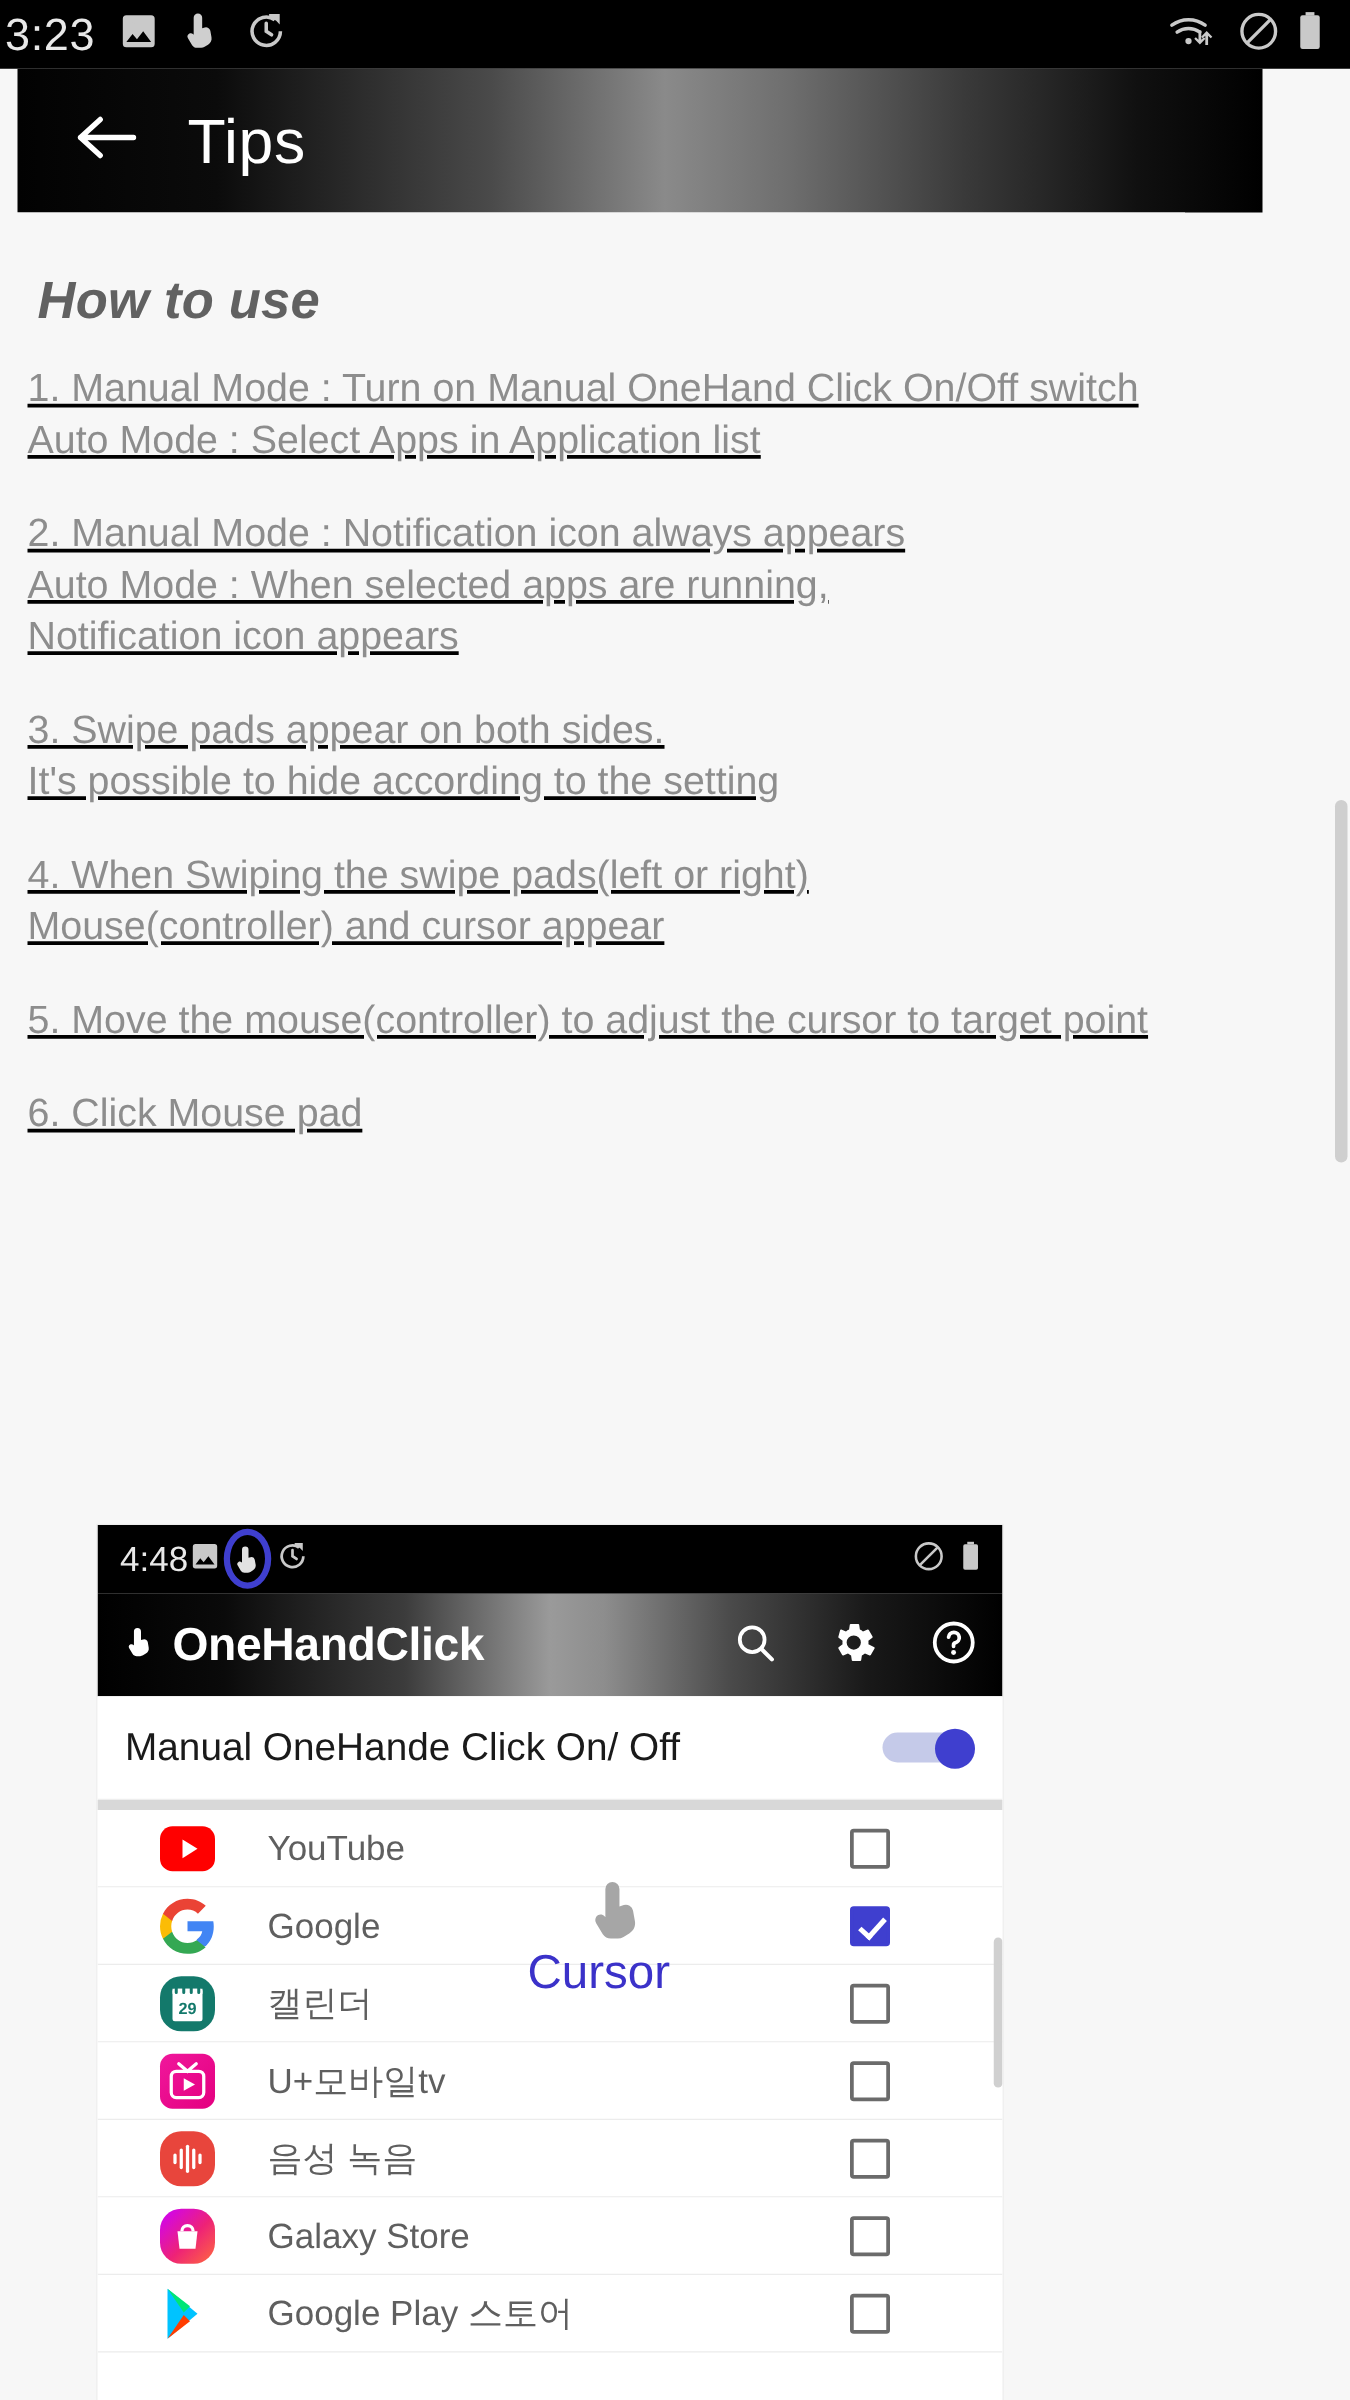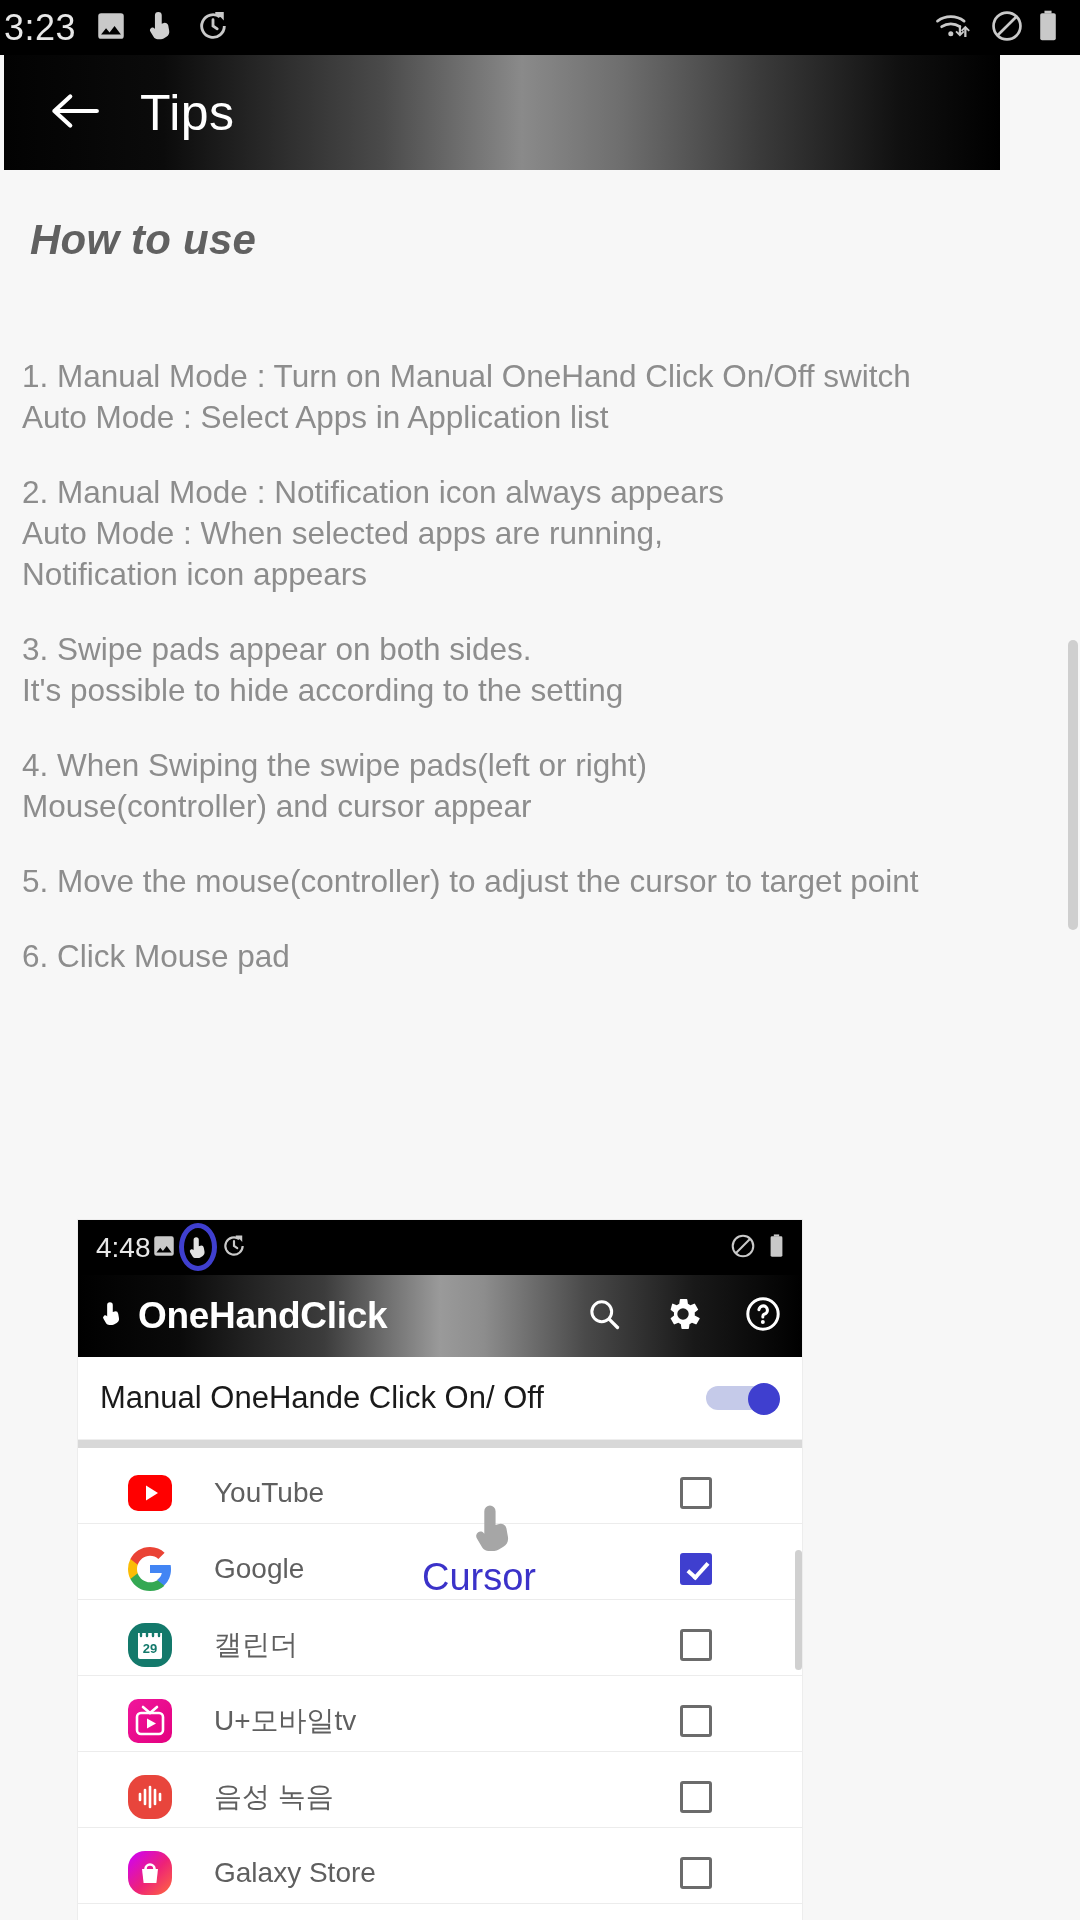--- a/index.html
+++ b/index.html
@@ -16,36 +16,36 @@
     position:absolute;left:0;top:0;width:1080px;height:55px;
     background:#000;display:flex;align-items:center;
   }
   .sb-left{display:flex;align-items:center;gap:18px;margin-left:4px;}
   .sb-time{color:#e8e8e8;font-size:36px;letter-spacing:0.5px;line-height:1;}
   .sb-right{position:absolute;right:22px;display:flex;align-items:center;gap:14px;}
   .ic{display:block;}
 
   
   .appbar{
-    position:absolute;left:4px;top:55px;width:996px;height:115px;
+    position:absolute;left:14px;top:55px;width:996px;height:115px;
     background:linear-gradient(90deg,#020202 0%,#0b0b0b 16%,#4a4a4a 38%,#8a8a8a 52%,#6e6e6e 62%,#3a3a3a 76%,#101010 90%,#000 100%);
     display:flex;align-items:center;
   }
   .back-btn{margin-left:42px;width:60px;height:60px;display:flex;align-items:center;justify-content:center;}
   .appbar-title{
     color:#fff;font-size:50px;margin-left:34px;letter-spacing:0.5px;font-weight:400;
   }
 
   
   .content{position:absolute;left:0;top:170px;width:948px;height:1750px;background:#f7f7f7;overflow:hidden;}
   .howto{
     margin:46px 0 0 30px;font-size:42px;font-weight:bold;font-style:italic;
     color:#616161;letter-spacing:0.2px;
   }
-  .steps{margin:92px 0 0 0;padding:0;}
+  .steps{margin:26px 0 0 0;padding:0;text-decoration:underline;}
   .step{
     color:#8d8d8d;font-size:31.5px;line-height:41px;margin:0 0 34px 22px;
     white-space:pre-line;font-family:"Liberation Sans","DejaVu Sans",sans-serif;
   }
 
   
   .shot{
     position:absolute;left:78px;top:1050px;width:724px;height:870px;
     background:#fff;overflow:hidden;
     box-shadow:0 0 0 1px rgba(0,0,0,0.04);
@@ -82,21 +82,21 @@
   .switch .track{
     position:absolute;left:0;top:3px;width:66px;height:24px;border-radius:12px;background:#c5cae9;
   }
   .switch .knob{
     position:absolute;right:0;top:0;width:32px;height:32px;border-radius:50%;background:#3f3fcf;
   }
   .divider-bar{height:8px;background:#d8d8d8;}
 
   .app-row{
     height:61px;display:flex;align-items:center;position:relative;
-    border-bottom:1px solid #ececec;background:#fff;margin-top:14px;
+    border-bottom:1px solid #ececec;background:#fff;
   }
   .app-icon{width:48px;height:48px;margin-left:48px;flex:none;position:relative;}
   .app-name{margin-left:40px;font-size:28px;color:#5f5f5f;}
   .chk{
     position:absolute;right:90px;width:32px;height:32px;box-sizing:border-box;
     border:3px solid #6b6b6b;border-radius:3px;background:#fff;
   }
   .chk.on{background:#3f3fcf;border-color:#3f3fcf;}
   .chk.on::after{
     content:"";position:absolute;left:9px;top:2px;width:8px;height:17px;

